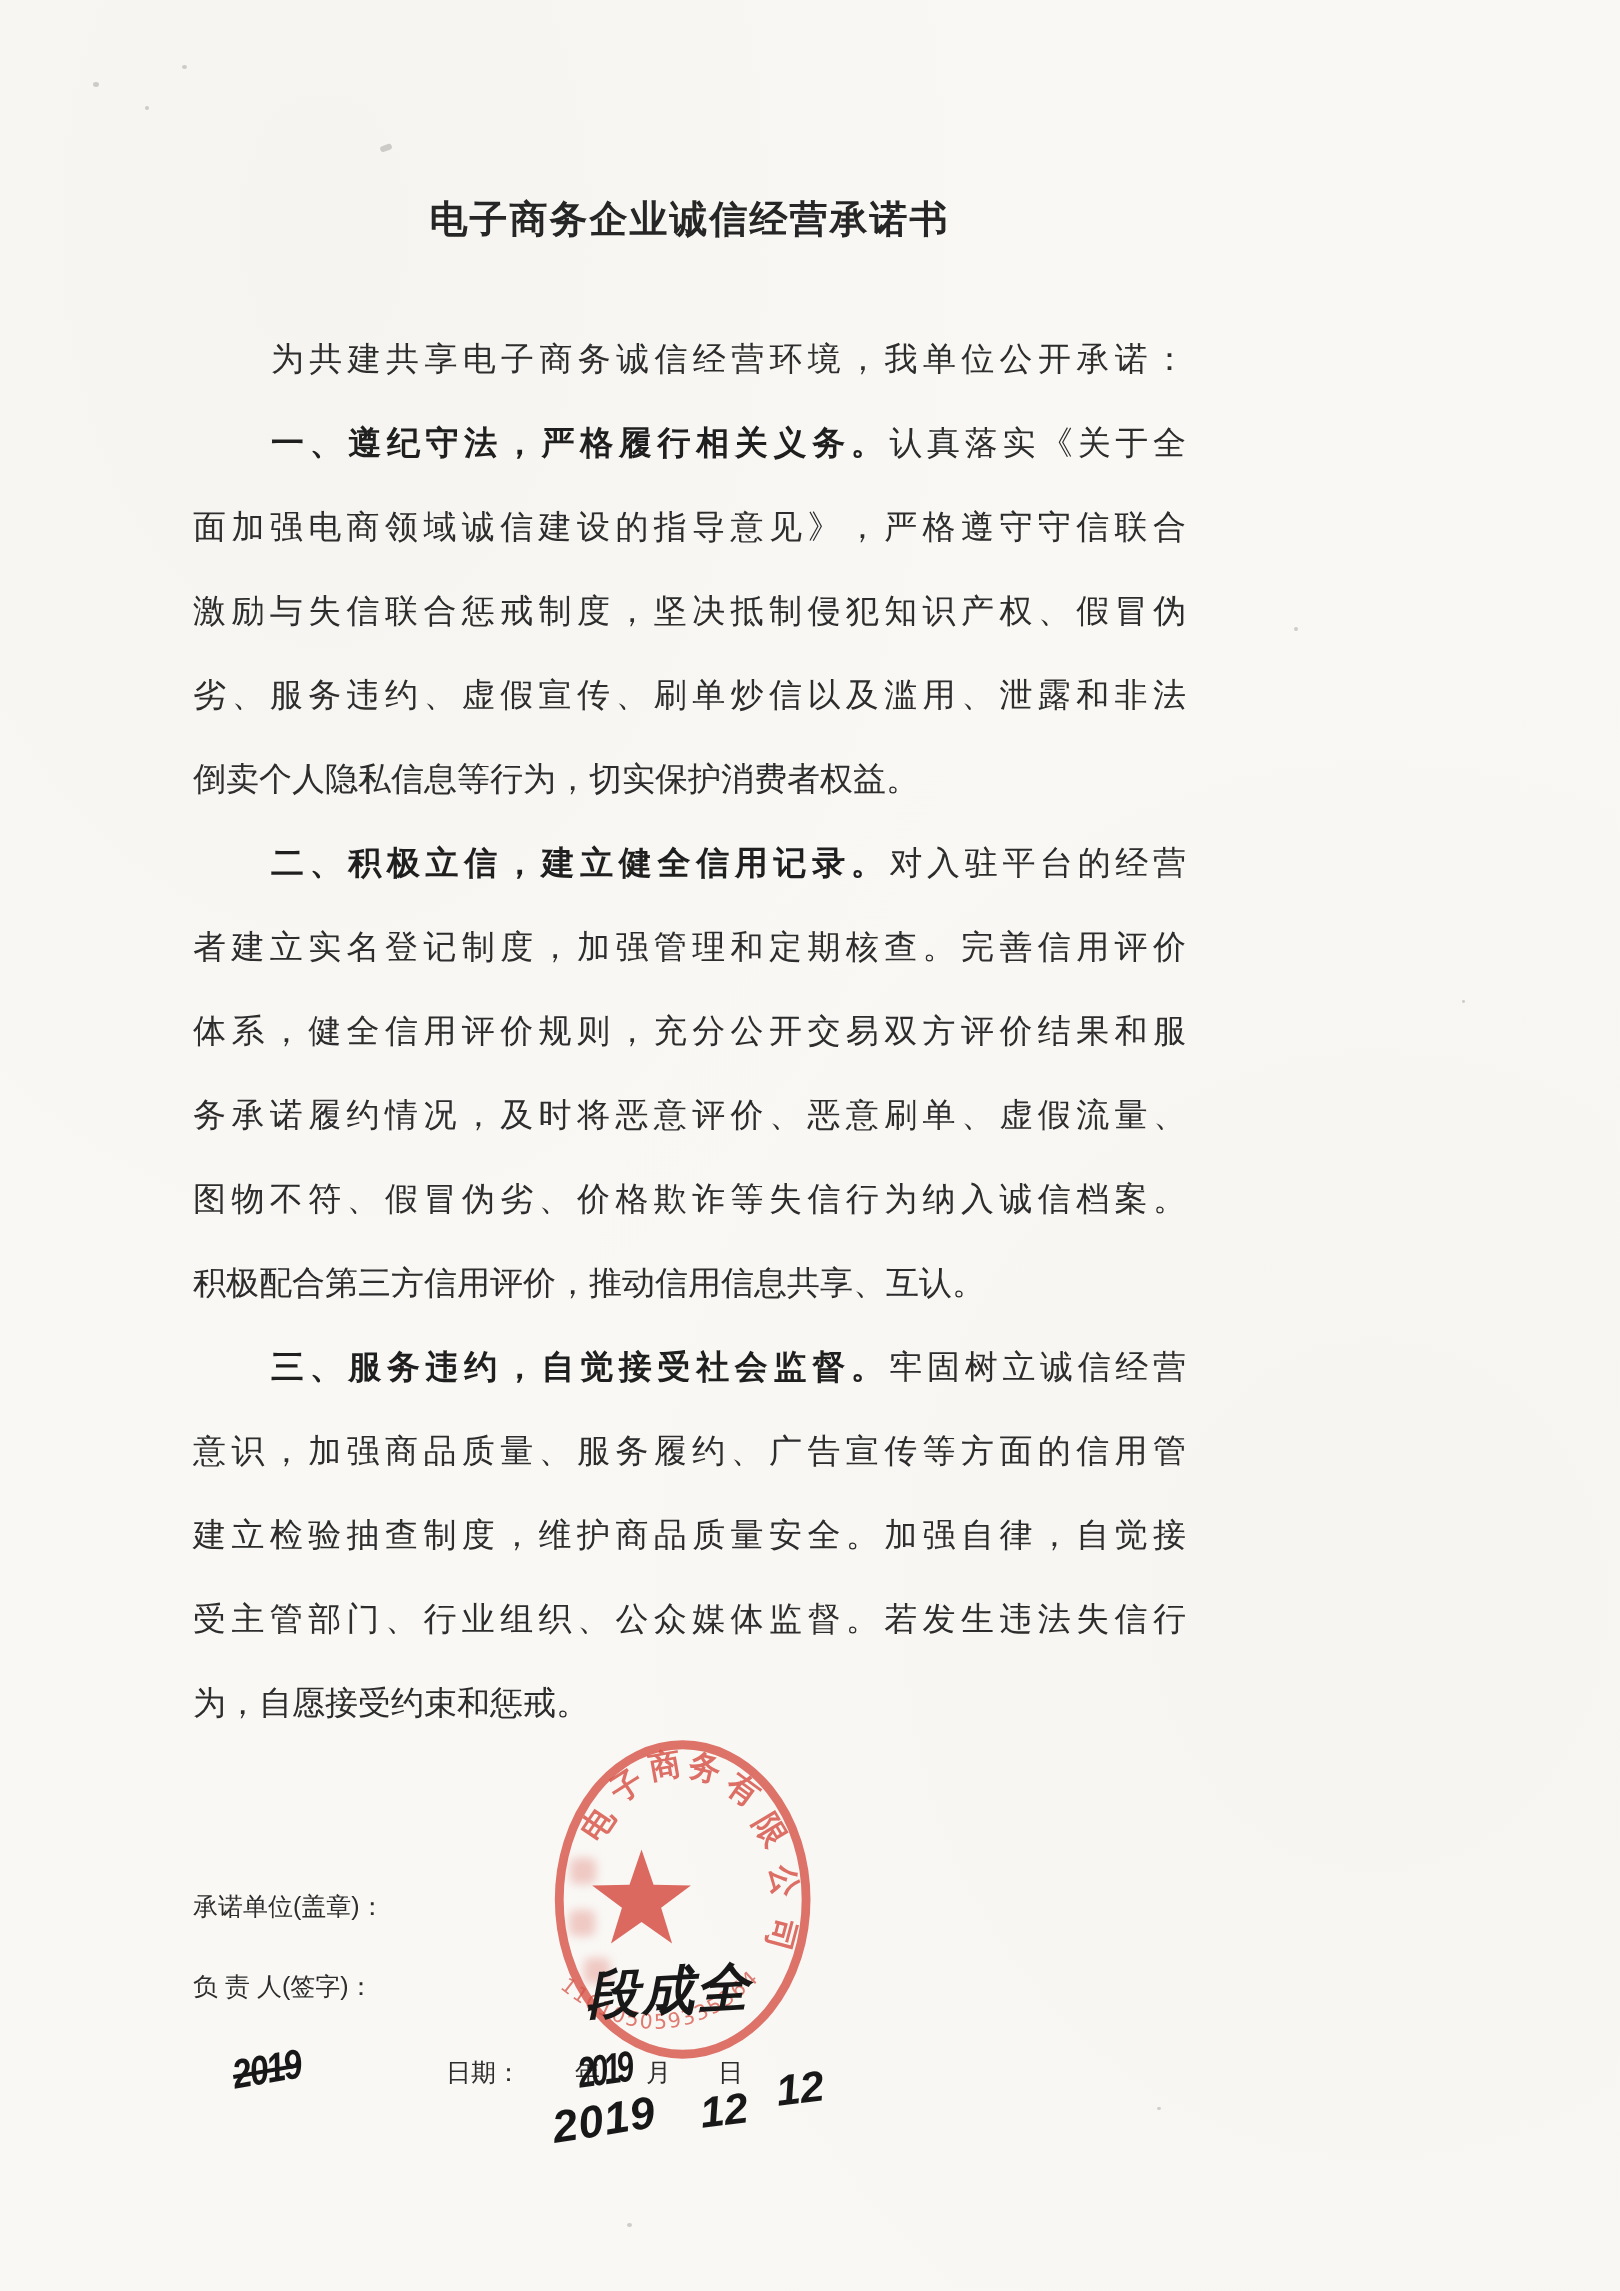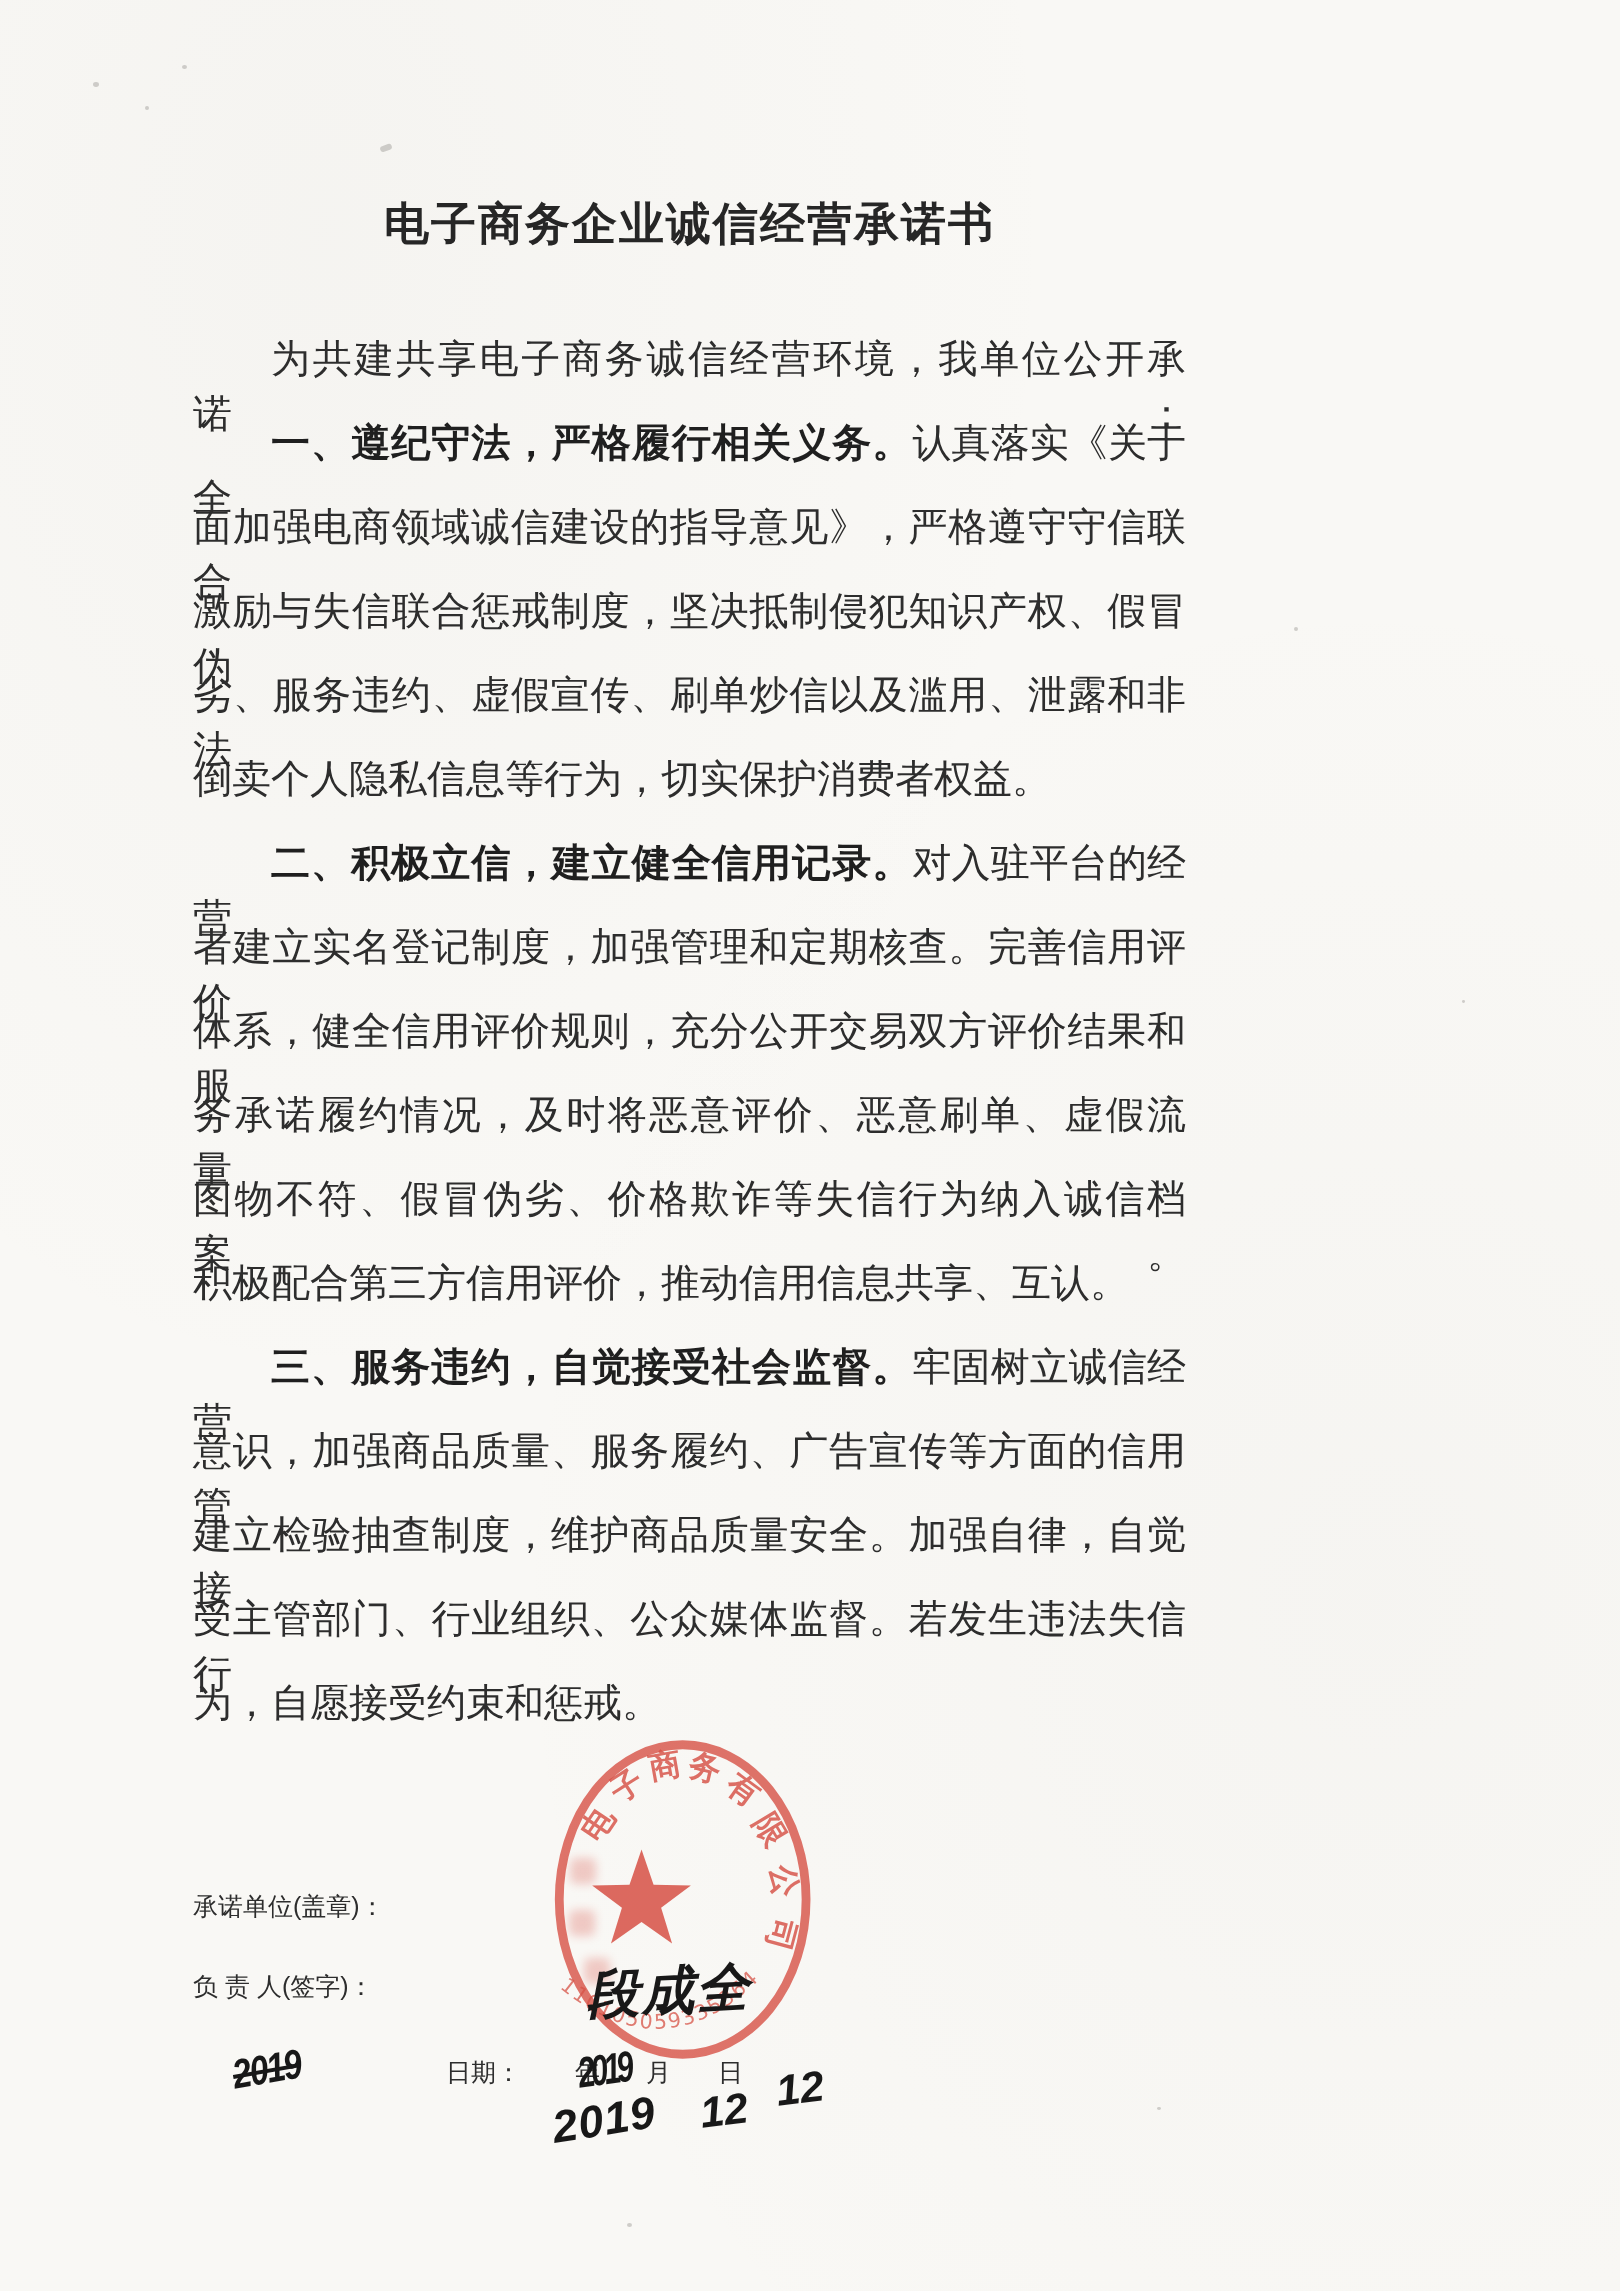--- a/index.html
+++ b/index.html
@@ -12,27 +12,27 @@
       radial-gradient(ellipse at 85% 70%, rgba(180,178,172,0.05), transparent 45%),
       #f9f8f5;
     overflow:hidden;
     font-family:"Liberation Sans","DejaVu Sans",sans-serif;
     color:#2b2b2b;
   }
   
   .doc-title{
     position:absolute;left:193px;top:194px;width:993px;
     text-align:center;
-    font-size:45px;font-weight:bold;letter-spacing:2px;color:#262626;
+    font-size:38px;font-weight:bold;letter-spacing:2px;color:#262626;
   }
   
   .body-lines{position:absolute;left:193px;top:331px;width:993px;}
   .line{
     display:block;height:84px;line-height:55px;
-    font-size:39px;color:#2d2d2d;
+    font-size:33px;color:#2d2d2d;
     white-space:nowrap;
   }
   .line.justify{white-space:normal;text-align:justify;text-align-last:justify;}
   .line.indent{text-indent:78px;}
   .bold-part{font-weight:bold;color:#1f1f1f;letter-spacing:1px;}
   
   .f-line{position:absolute;font-size:25px;color:#2d2d2d;white-space:nowrap;}
   .f-unit{left:193px;top:1890px;}
   .f-signer{left:193px;top:1970px;}
   .f-date{left:446px;top:2056px;}

